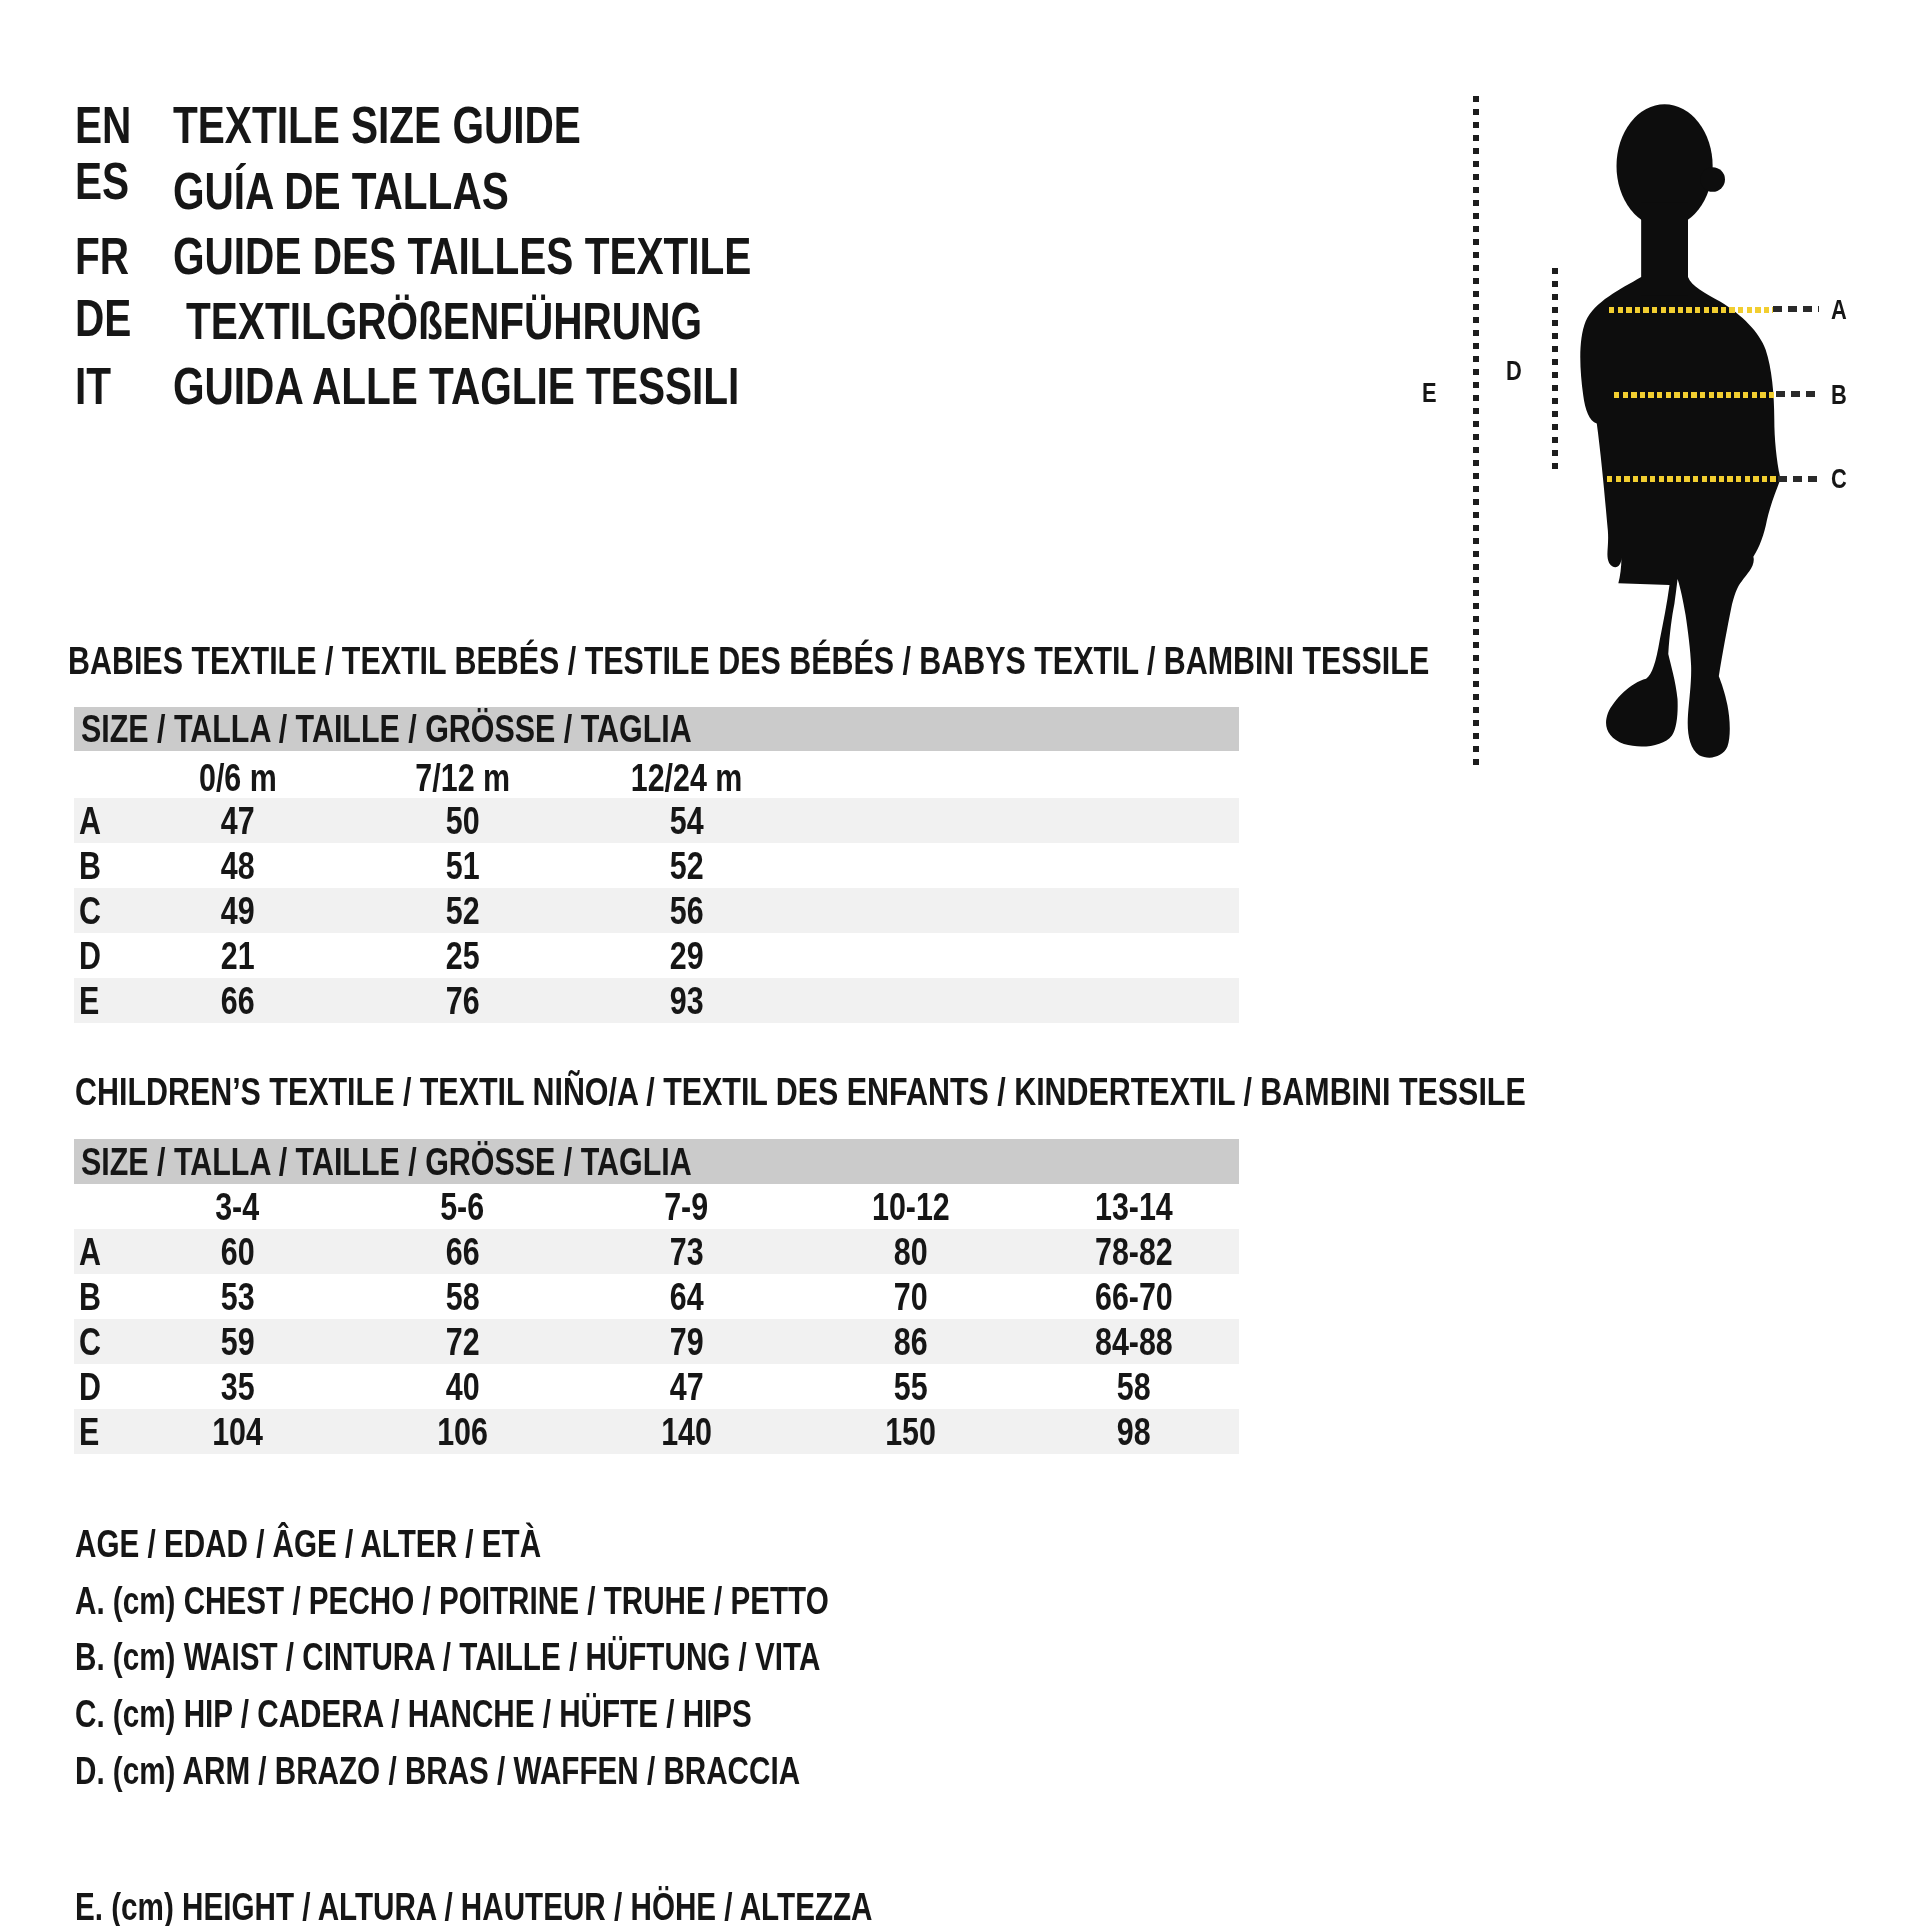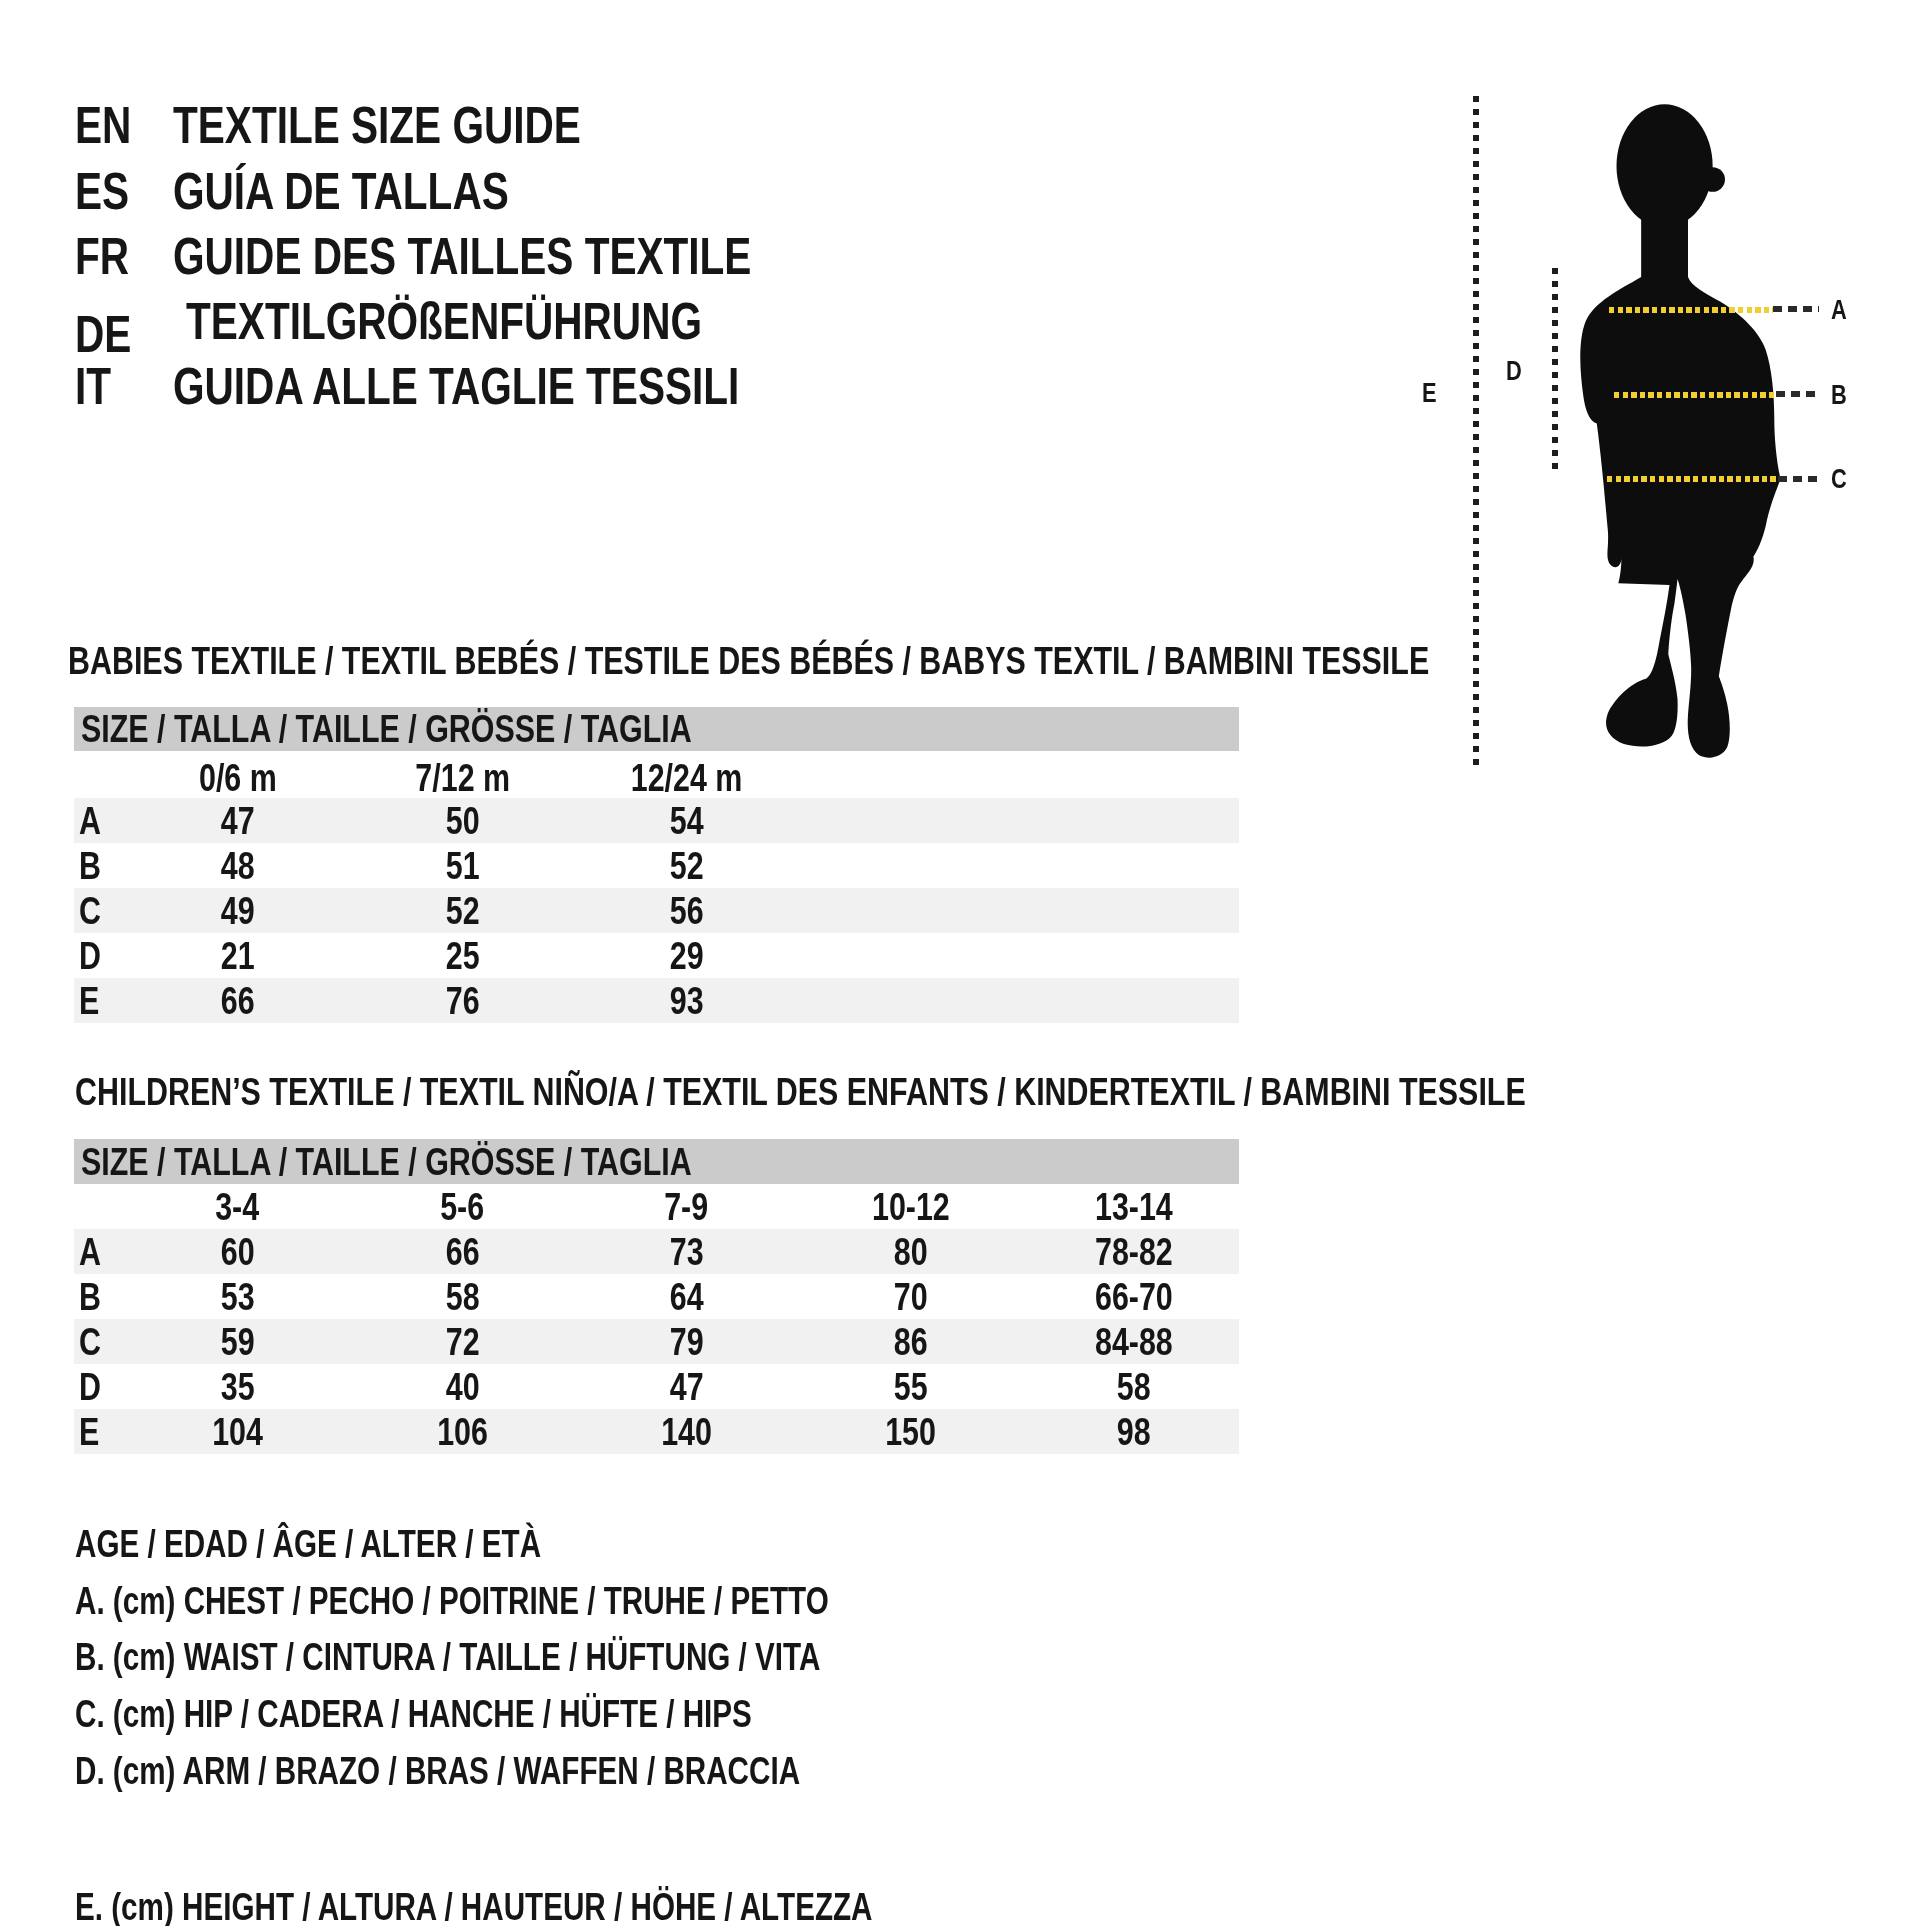--- a/index.html
+++ b/index.html
@@ -36,35 +36,35 @@
 <div id="page">
 
   <div>
     <div class="lb" style="left:75px;top:99px;height:52px">
       <span class="tx h-lang">EN</span>
       </div>
     <div class="lb" style="left:173px;top:99px;height:52px">
       <span class="tx h-title">TEXTILE SIZE GUIDE</span>
       </div>
 
-    <div class="lb" style="left:75px;top:165px;height:52px">
+    <div class="lb" style="left:75px;top:155px;height:52px">
       <span class="tx h-lang">ES</span>
       </div>
     <div class="lb" style="left:173px;top:165px;height:52px">
       <span class="tx h-title">GUÍA DE TALLAS</span>
       </div>
 
     <div class="lb" style="left:75px;top:230px;height:52px">
       <span class="tx h-lang">FR</span>
       </div>
     <div class="lb" style="left:173px;top:230px;height:52px">
       <span class="tx h-title">GUIDE DES TAILLES TEXTILE</span>
       </div>
 
-    <div class="lb" style="left:75px;top:308px;height:52px">
+    <div class="lb" style="left:75px;top:292px;height:52px">
       <span class="tx h-lang">DE</span>
       </div>
     <div class="lb" style="left:186px;top:295px;height:52px">
       <span class="tx h-title">TEXTILGRÖßENFÜHRUNG</span>
       </div>
 
     <div class="lb" style="left:75px;top:360px;height:52px">
       <span class="tx h-lang">IT</span>
       </div>
     <div class="lb" style="left:173px;top:360px;height:52px">

